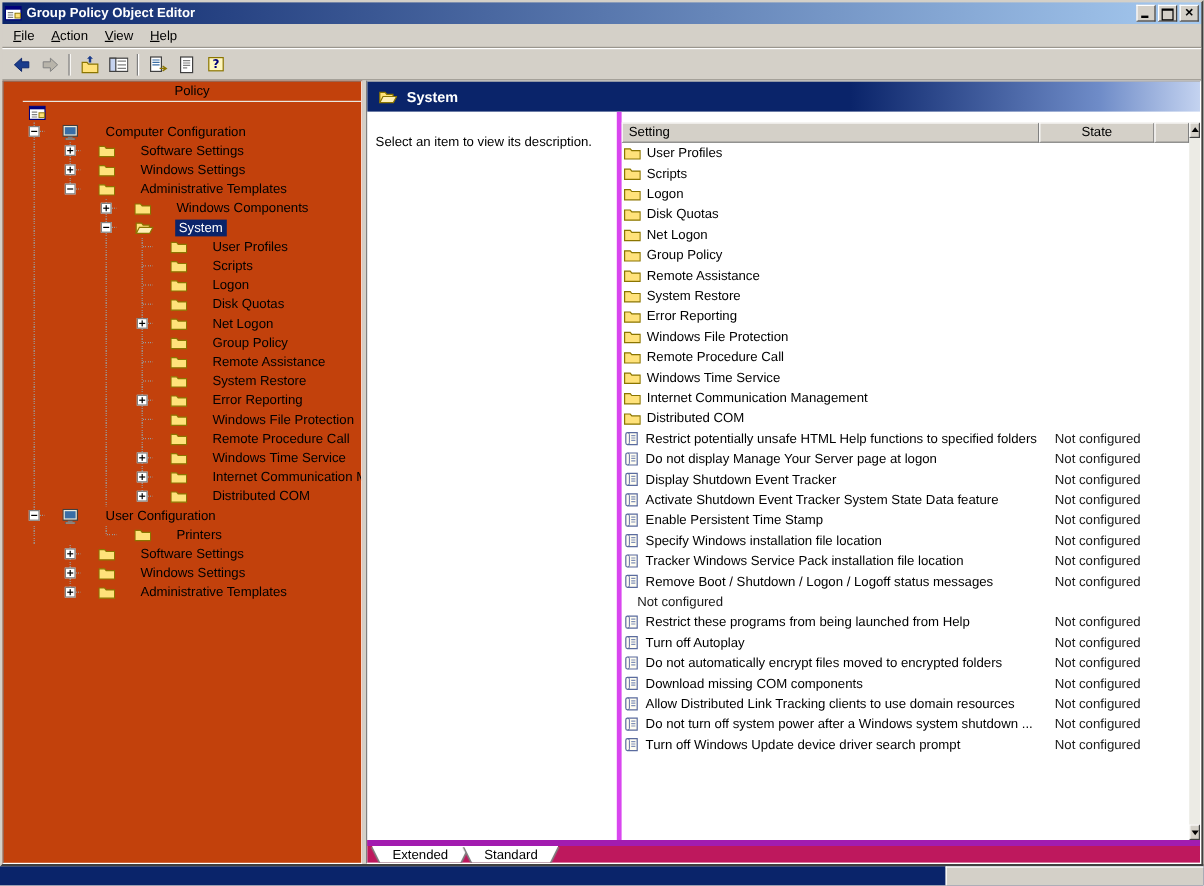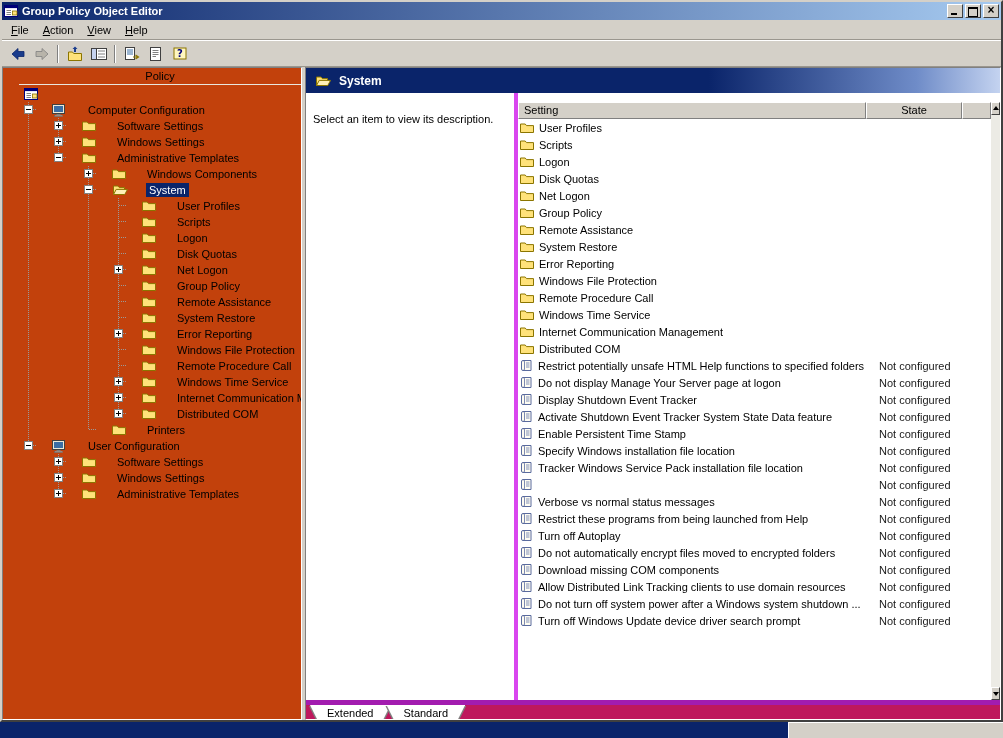--- a/index.html
+++ b/index.html
@@ -472,43 +472,43 @@
                 <span class="expander plus"></span>
               </span>
               <span class="icon icon-folder">
                 <svg width="14" height="12" viewBox="0 0 14 12">
                   <path d="M0.5 10.5 L0.5 2 L5.2 2 L6.5 3.6 L13.5 3.6 L13.5 10.5 Z" fill="#FFE27A" stroke="#8B7500"></path>
                 </svg>
               </span>
               <span class="tlabel">Distributed COM</span>
             </div>
             <div class="tree-row">
-              <span class="tcell guide"></span>
-              <span class="tcell"></span>
-              <span class="tcell conn last"></span>
-              <span class="icon icon-folder">
-                <svg width="14" height="12" viewBox="0 0 14 12">
-                  <path d="M0.5 10.5 L0.5 2 L5.2 2 L6.5 3.6 L13.5 3.6 L13.5 10.5 Z" fill="#FFE27A" stroke="#8B7500"></path>
-                </svg>
-              </span>
-              <span class="tlabel">Printers</span>
-            </div>
-            <div class="tree-row">
               <span class="tcell conn last">
                 <span class="expander minus"></span>
               </span>
               <span class="icon icon-computer">
                 <svg width="15" height="13" viewBox="0 0 15 13">
                   <rect x="0.5" y="0.5" width="12" height="9" fill="#ECE9D8" stroke="#404040"></rect>
                   <rect x="2" y="2" width="9" height="6" fill="#3A6EA5"></rect>
                   <rect x="4.5" y="10" width="4" height="1.2" fill="#808080"></rect>
                   <rect x="2.5" y="11.2" width="8" height="1.3" fill="#D4D0C8" stroke="#606060" stroke-width="0.6"></rect>
                 </svg>
               </span>
               <span class="tlabel">User Configuration</span>
+            </div>
+            <div class="tree-row">
+              <span class="tcell guide"></span>
+              <span class="tcell"></span>
+              <span class="tcell conn last"></span>
+              <span class="icon icon-folder">
+                <svg width="14" height="12" viewBox="0 0 14 12">
+                  <path d="M0.5 10.5 L0.5 2 L5.2 2 L6.5 3.6 L13.5 3.6 L13.5 10.5 Z" fill="#FFE27A" stroke="#8B7500"></path>
+                </svg>
+              </span>
+              <span class="tlabel">Printers</span>
             </div>
             <div class="tree-row">
               <span class="tcell"></span>
               <span class="tcell conn">
                 <span class="expander plus"></span>
               </span>
               <span class="icon icon-folder">
                 <svg width="14" height="12" viewBox="0 0 14 12">
                   <path d="M0.5 10.5 L0.5 2 L5.2 2 L6.5 3.6 L13.5 3.6 L13.5 10.5 Z" fill="#FFE27A" stroke="#8B7500"></path>
                 </svg>
@@ -828,36 +828,25 @@
                   <span class="cell-setting">
                     <span class="icon icon-policy">
                       <svg width="13" height="13" viewBox="0 0 13 13">
                         <path d="M3 1.5 H11 V11.5 H3 Q1.5 11.5 1.5 10 V3 Q1.5 1.5 3 1.5 Z" fill="#FFFDF2" stroke="#5A6B9E"></path>
                         <path d="M3 1.5 Q4.5 1.5 4.5 3 V10 Q4.5 11.5 3 11.5" fill="none" stroke="#5A6B9E" stroke-width="0.8"></path>
                         <line x1="6" y1="4" x2="9.5" y2="4" stroke="#8090B8"></line>
                         <line x1="6" y1="6" x2="9.5" y2="6" stroke="#8090B8"></line>
                         <line x1="6" y1="8" x2="9.5" y2="8" stroke="#8090B8"></line>
                       </svg>
                     </span>
-                  </span>
-                  <span class="cell-state">Not configured</span>
-                </div>
-                <div class="list-row">
-                  <span class="cell-setting">
-                    <span class="icon icon-policy">
-                      <svg width="13" height="13" viewBox="0 0 13 13">
-                        <path d="M3 1.5 H11 V11.5 H3 Q1.5 11.5 1.5 10 V3 Q1.5 1.5 3 1.5 Z" fill="#FFFDF2" stroke="#5A6B9E"></path>
-                        <path d="M3 1.5 Q4.5 1.5 4.5 3 V10 Q4.5 11.5 3 11.5" fill="none" stroke="#5A6B9E" stroke-width="0.8"></path>
-                        <line x1="6" y1="4" x2="9.5" y2="4" stroke="#8090B8"></line>
-                        <line x1="6" y1="6" x2="9.5" y2="6" stroke="#8090B8"></line>
-                        <line x1="6" y1="8" x2="9.5" y2="8" stroke="#8090B8"></line>
-                      </svg>
-                    </span>
-                    <span>Verbose vs normal status messages</span>
-                  </span>
+                    <span>Remove Boot / Shutdown / Logon / Logoff status messages</span>
+                  </span>
+                  <span class="cell-state">Not configured</span>
+                </div>
+                <div class="list-row">
                   <span class="cell-state">Not configured</span>
                 </div>
                 <div class="list-row">
                   <span class="cell-setting">
                     <span class="icon icon-policy">
                       <svg width="13" height="13" viewBox="0 0 13 13">
                         <path d="M3 1.5 H11 V11.5 H3 Q1.5 11.5 1.5 10 V3 Q1.5 1.5 3 1.5 Z" fill="#FFFDF2" stroke="#5A6B9E"></path>
                         <path d="M3 1.5 Q4.5 1.5 4.5 3 V10 Q4.5 11.5 3 11.5" fill="none" stroke="#5A6B9E" stroke-width="0.8"></path>
                         <line x1="6" y1="4" x2="9.5" y2="4" stroke="#8090B8"></line>
                         <line x1="6" y1="6" x2="9.5" y2="6" stroke="#8090B8"></line>

